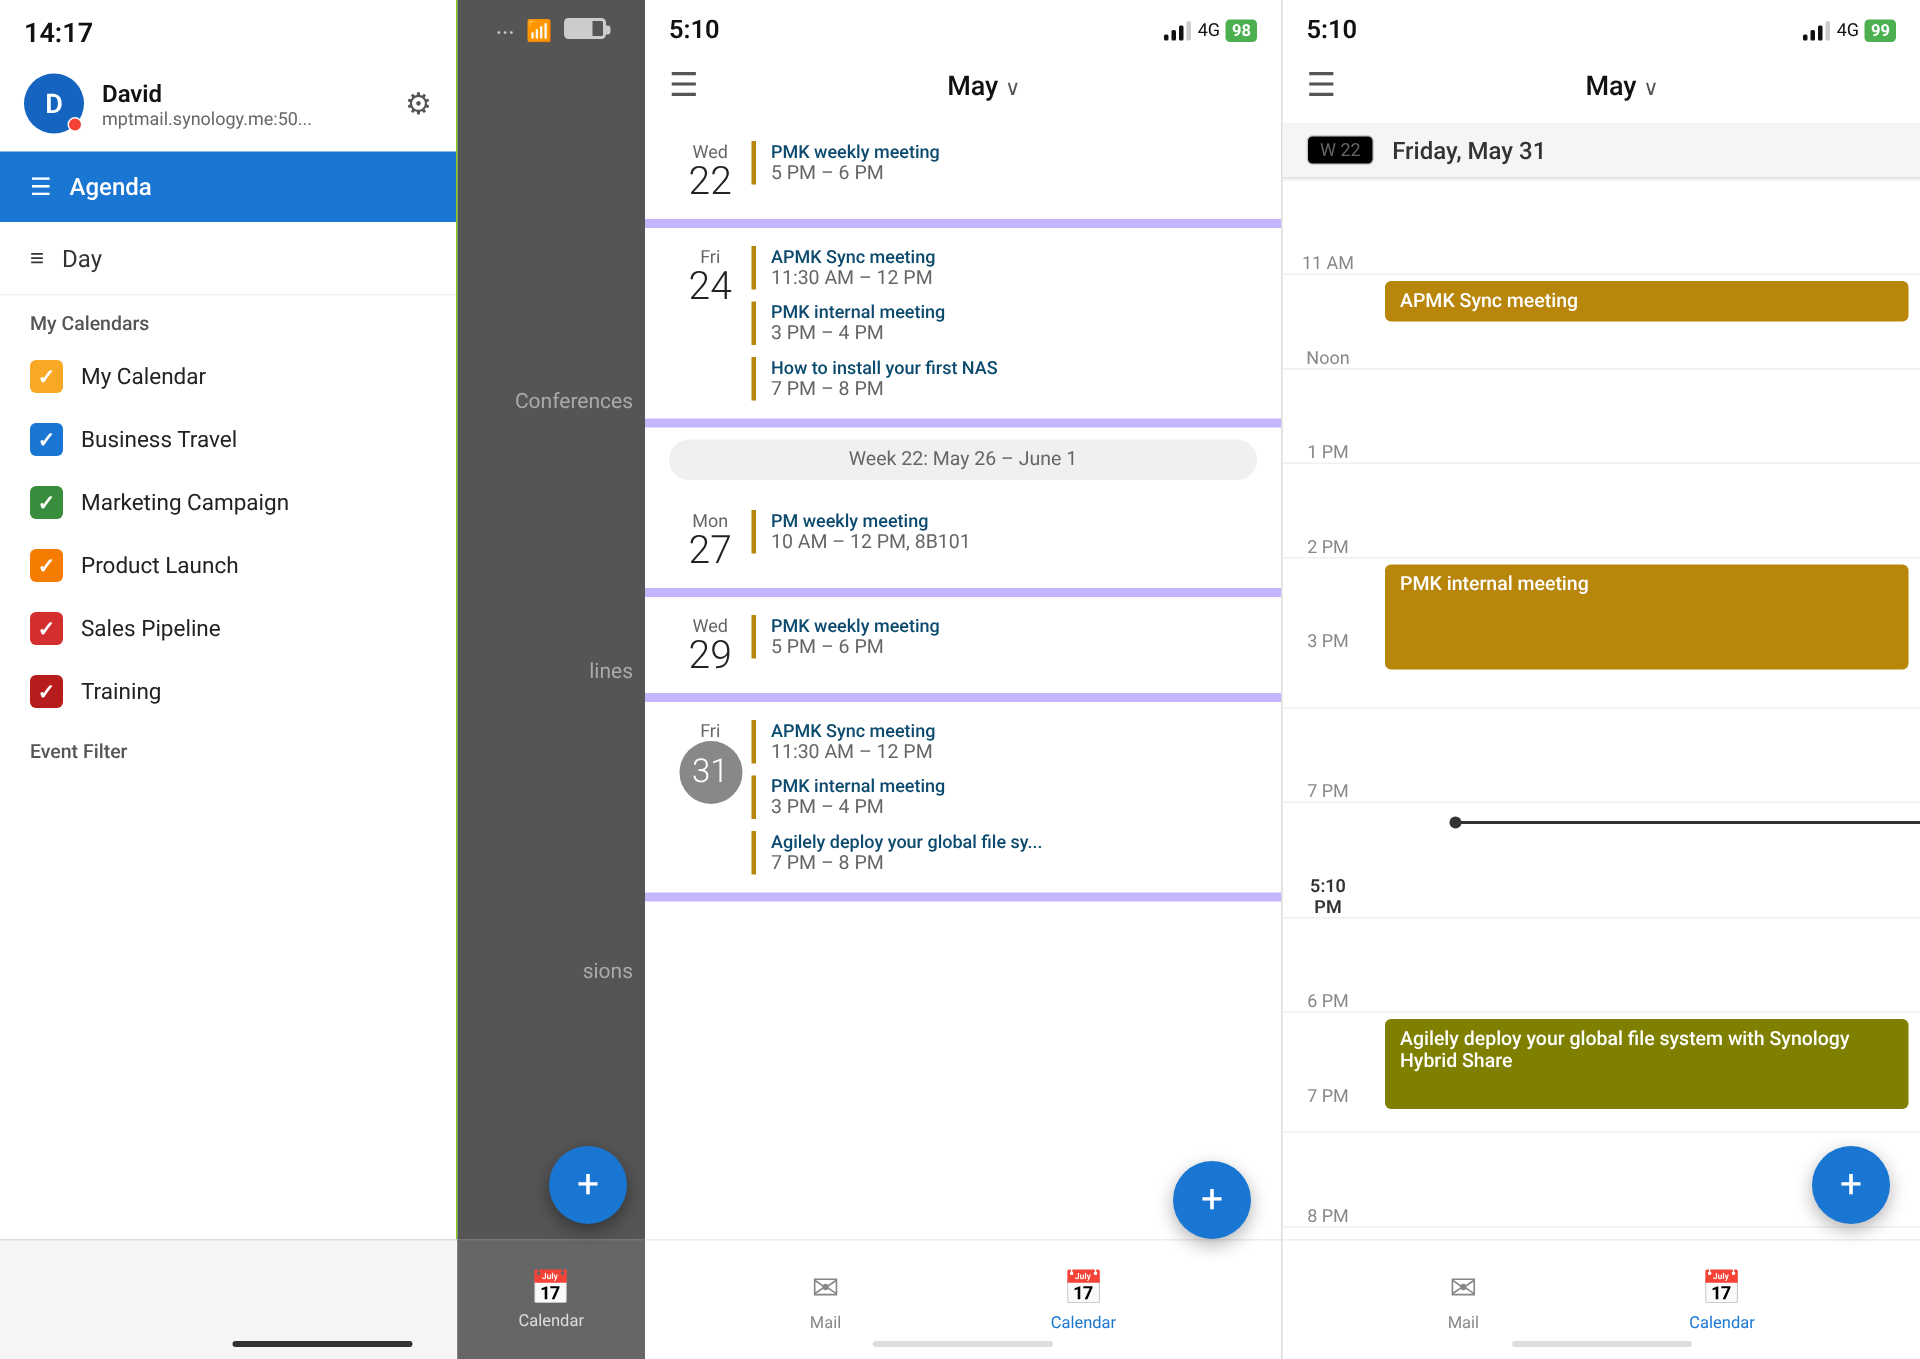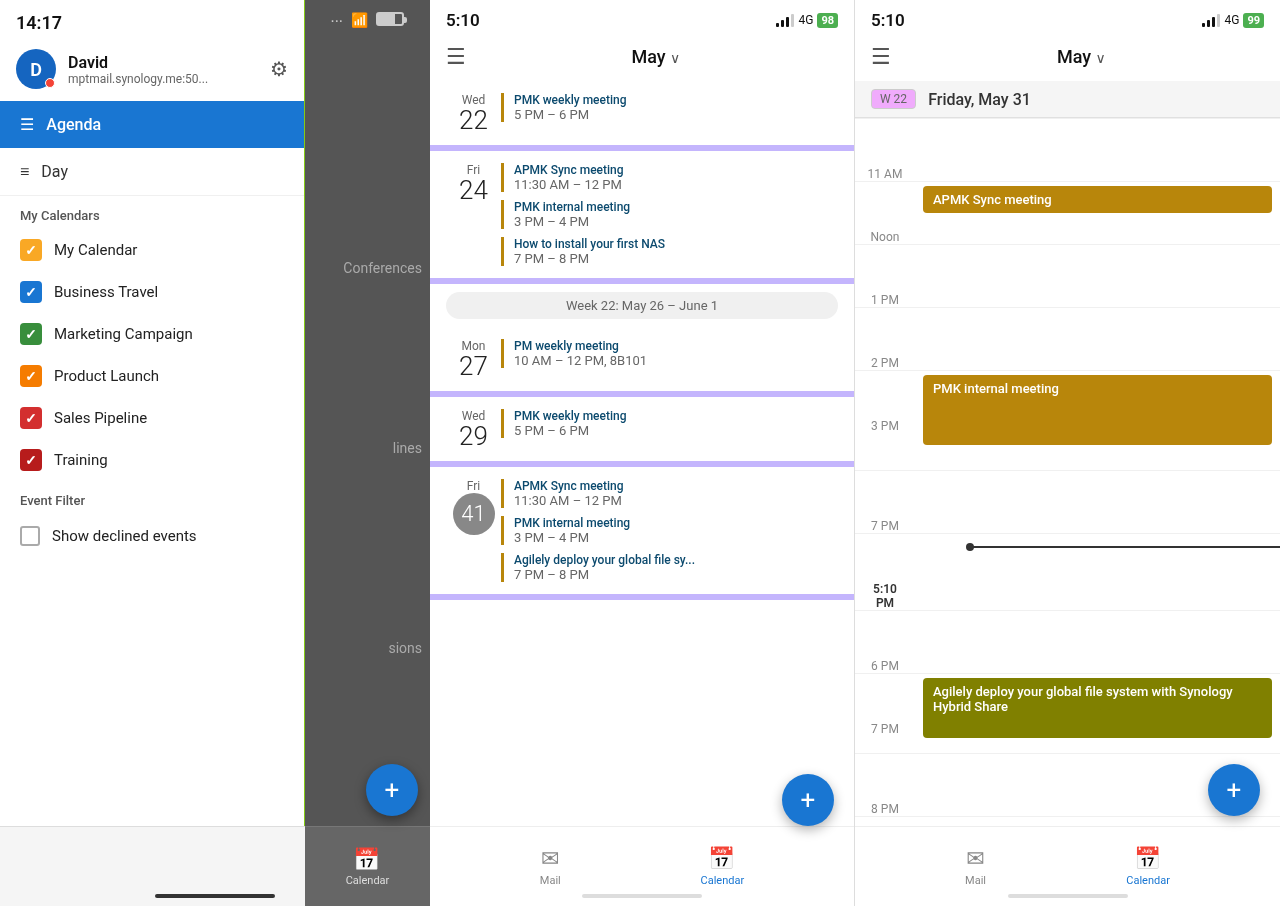--- a/index.html
+++ b/index.html
@@ -520,21 +520,21 @@
     .week-header {
       background: #f5f5f5;
       padding: 8px 16px;
       display: flex;
       align-items: center;
       gap: 12px;
       border-bottom: 1px solid #e0e0e0;
     }
 
     .week-badge {
-      background: #f0abfc;
+      background: #000000;
       border: 1px solid #ccc;
       border-radius: 4px;
       padding: 2px 8px;
       font-size: 12px;
       color: #666;
     }
 
     .week-date-title {
       font-size: 16px;
       color: #333;
@@ -660,24 +660,20 @@
       <div class="cal-checkbox" style="background:#B71C1C;">
         <span class="check">✓</span>
       </div>
       <span>Training</span>
     </div>
 
     <div class="event-filter-section">
       <div class="event-filter-title">Event Filter</div>
 
 
-      <div class="filter-item">
-        <div class="filter-checkbox"></div>
-        <span>Show declined events</span>
-      </div>
     </div>
 
     <div class="bottom-bar">
       <div class="home-indicator"></div>
     </div>
 
     <div class="fab-button">
       <span>+</span>
     </div>
   </div>
@@ -785,21 +781,21 @@
         <div class="event-item">
           <div class="event-title">PMK weekly meeting</div>
           <div class="event-time">5 PM – 6 PM</div>
         </div>
       </div>
     </div>
 
     <div class="agenda-day-entry">
       <div class="day-label">
         <span class="day-dow">Fri</span>
-        <span class="day-num today-circle">41</span>
+        <span class="day-num today-circle">31</span>
       </div>
       <div class="events-list">
         <div class="event-item">
           <div class="event-title">APMK Sync meeting</div>
           <div class="event-time">11:30 AM – 12 PM</div>
         </div>
         <div class="event-item">
           <div class="event-title">PMK internal meeting</div>
           <div class="event-time">3 PM – 4 PM</div>
         </div>

